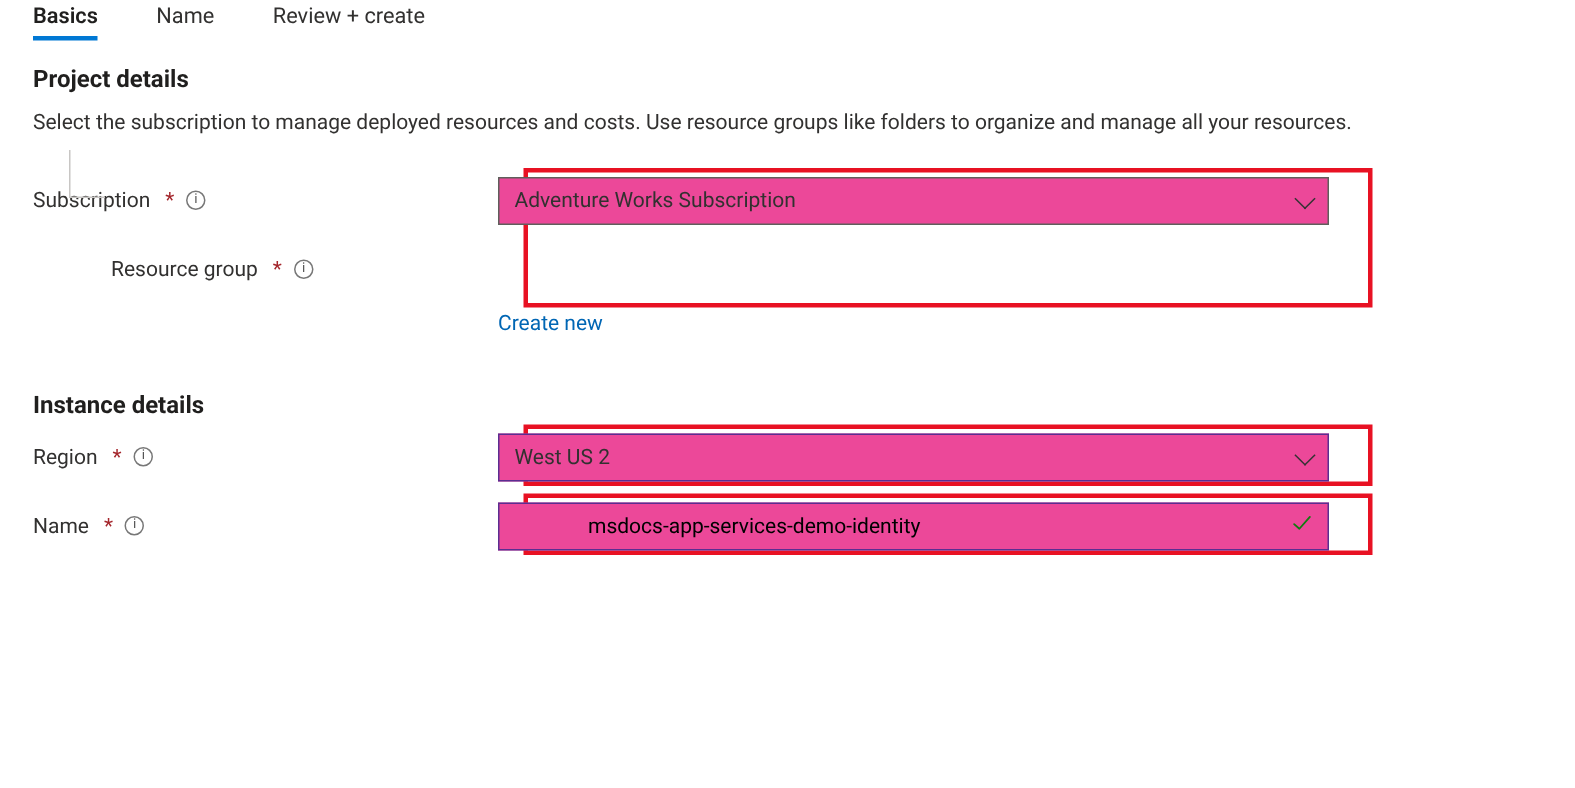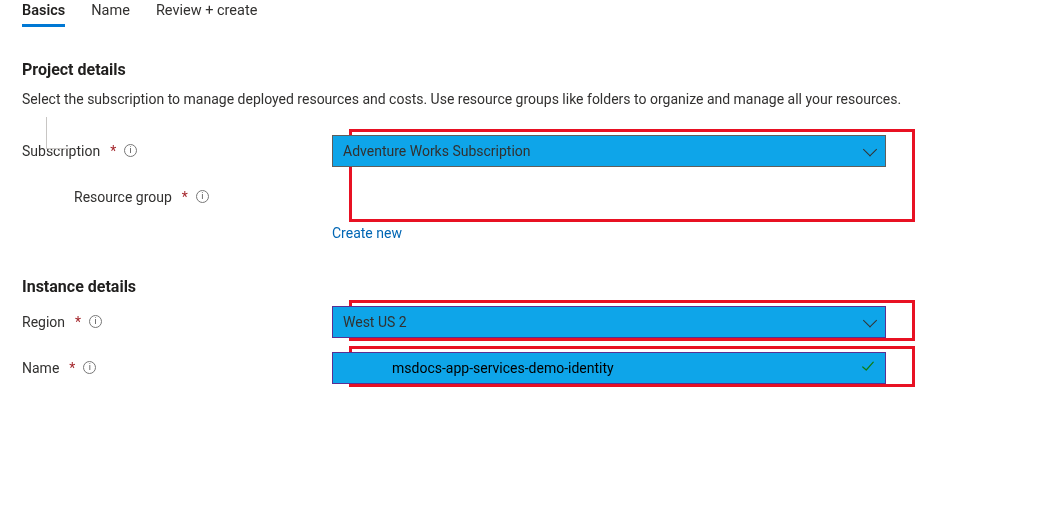--- a/index.html
+++ b/index.html
@@ -46,23 +46,23 @@
     font-size: 16px;
     color: var(--text-muted);
     letter-spacing: 2px;
     margin-top: -28px;
     cursor: pointer;
   }
 
   
   .tabs {
     display: flex;
-    gap: 26px;
+    gap: 39px;
     border-bottom: none;
-    margin-bottom: 33px;
+    margin-bottom: 16px;
   }
   .tab {
     font-size: 14.5px;
     color: var(--text-secondary);
     padding: 0 0 8px 0;
     cursor: pointer;
     position: relative;
   }
   .tab.active {
     font-weight: 600;
@@ -139,21 +139,21 @@
   .field-col {
     flex: 1 1 auto;
     position: relative;
     max-width: 560px;
   }
 
   .select, .textinput {
     width: 100%;
     height: 32px;
     border: 1px solid var(--border-field);
-    background: #0ea5e9;
+    background: #ec4899;
     display: flex;
     align-items: center;
     padding: 0 32px 0 10px;
     font-size: 14px;
     cursor: pointer;
     position: relative;
   }
   .select.focus, .textinput.valid, .textinput:focus {
     border-color: var(--border-field-focus);
   }

